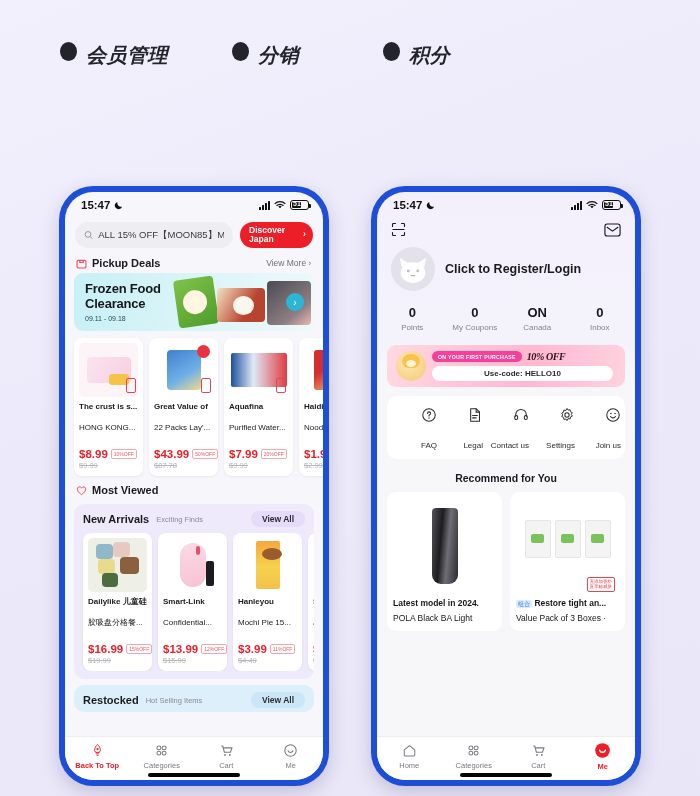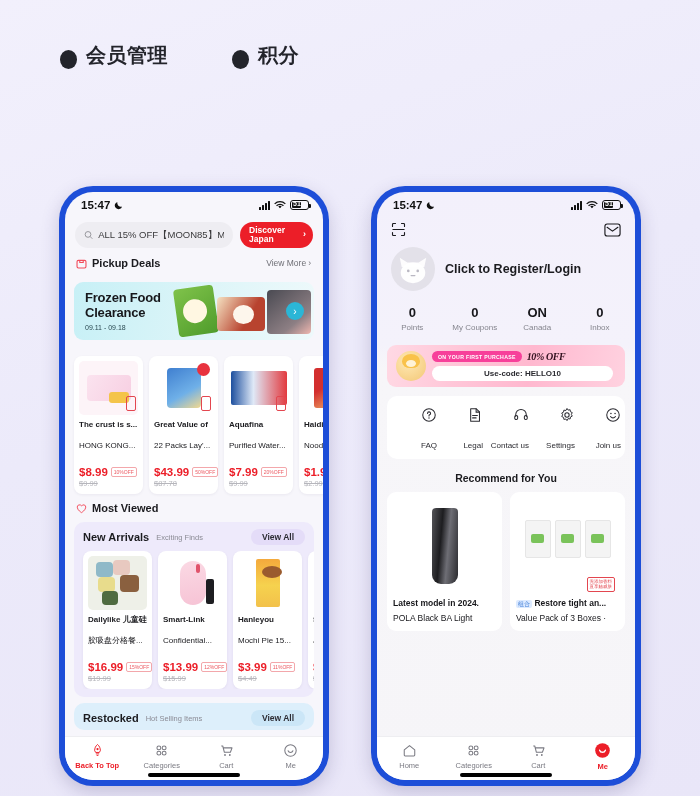--- a/index.html
+++ b/index.html
@@ -20,21 +20,21 @@
     font-size: 45px;
     font-weight: 700;
     letter-spacing: 2px;
     color: #23242b;
     font-style: italic;
     text-shadow: 2px 2px 0 #c9c6de;
     line-height: 1.1;
   }
   .hero-rows { margin-top: 16px; }
   .hero-row { display: flex; align-items: center; margin-bottom: 9px; }
-  .feat { display: flex; align-items: flex-end; }
+  .feat { display: flex; align-items: flex-start; font-style: italic; }
   .bullet {
     width: 17px; height: 19px; border-radius: 50%;
     background: #23242b; display: inline-block; margin-right: 9px;
     flex: none;
   }
   .feat-label {
     font-family: "DejaVu Sans", sans-serif;
     font-size: 20px; font-weight: 700; color: #23242b;
     letter-spacing: 0.5px; white-space: nowrap;
   }
@@ -108,21 +108,21 @@
     font-size: 8.5px; font-weight: 700; line-height: 1.05;
   }
   .sec-head {
     display: flex; align-items: center; justify-content: space-between;
     padding: 2px 12px 4px 11px; flex: none;
   }
   .sec-title { display: flex; align-items: center; gap: 5px; font-size: 11px; font-weight: 700; color: #1b1b1f; }
   .sec-more { font-size: 8.5px; color: #6f6f76; display: flex; align-items: center; gap: 2px; }
 
   .banner {
-    margin: 9px 9px; height: 58px; border-radius: 9px; flex: none;
+    margin: 0 9px; height: 58px; border-radius: 9px; flex: none;
     background: linear-gradient(100deg,#c7f0f6 0%, #ddf5f8 55%, #eef9fb 100%);
     position: relative; overflow: hidden; display: flex; align-items: center;
     padding-left: 11px;
   }
   .banner h4 { font-size: 13px; font-weight: 700; color: #17181c; line-height: 1.12; letter-spacing: -.2px;}
   .banner .date { font-size: 7px; color: #2a4a52; margin-top: 3px; }
   .banner .pk { position: absolute; border-radius: 4px; }
   .pk1 { width:40px;height:48px;left:102px;top:5px;background:linear-gradient(150deg,#7fc24a,#4f9c2b);transform:rotate(-8deg);}
   .pk1::after{content:"";position:absolute;left:7px;top:12px;width:24px;height:24px;border-radius:50%;background:#fff7e2;}
   .pk2 { width:48px;height:34px;left:143px;top:15px;background:linear-gradient(120deg,#f5e2c2,#b8432f 65%);}
@@ -244,20 +244,24 @@
 </style>
 </head>
 <body>
 
 <div class="hero">
   <div class="hero-rows">
     <div class="hero-row">
       <div class="feat" style="width:172px">
         <span class="bullet"></span>
         <span class="feat-label">会员管理</span>
+      </div>
+      <div class="feat" style="width:151px">
+        <span class="bullet"></span>
+        <span class="feat-label">分销</span>
       </div>
       <div class="feat">
         <span class="bullet"></span>
         <span class="feat-label">积分</span>
       </div>
     </div>
   </div>
 </div>
 
 <div class="phones">

